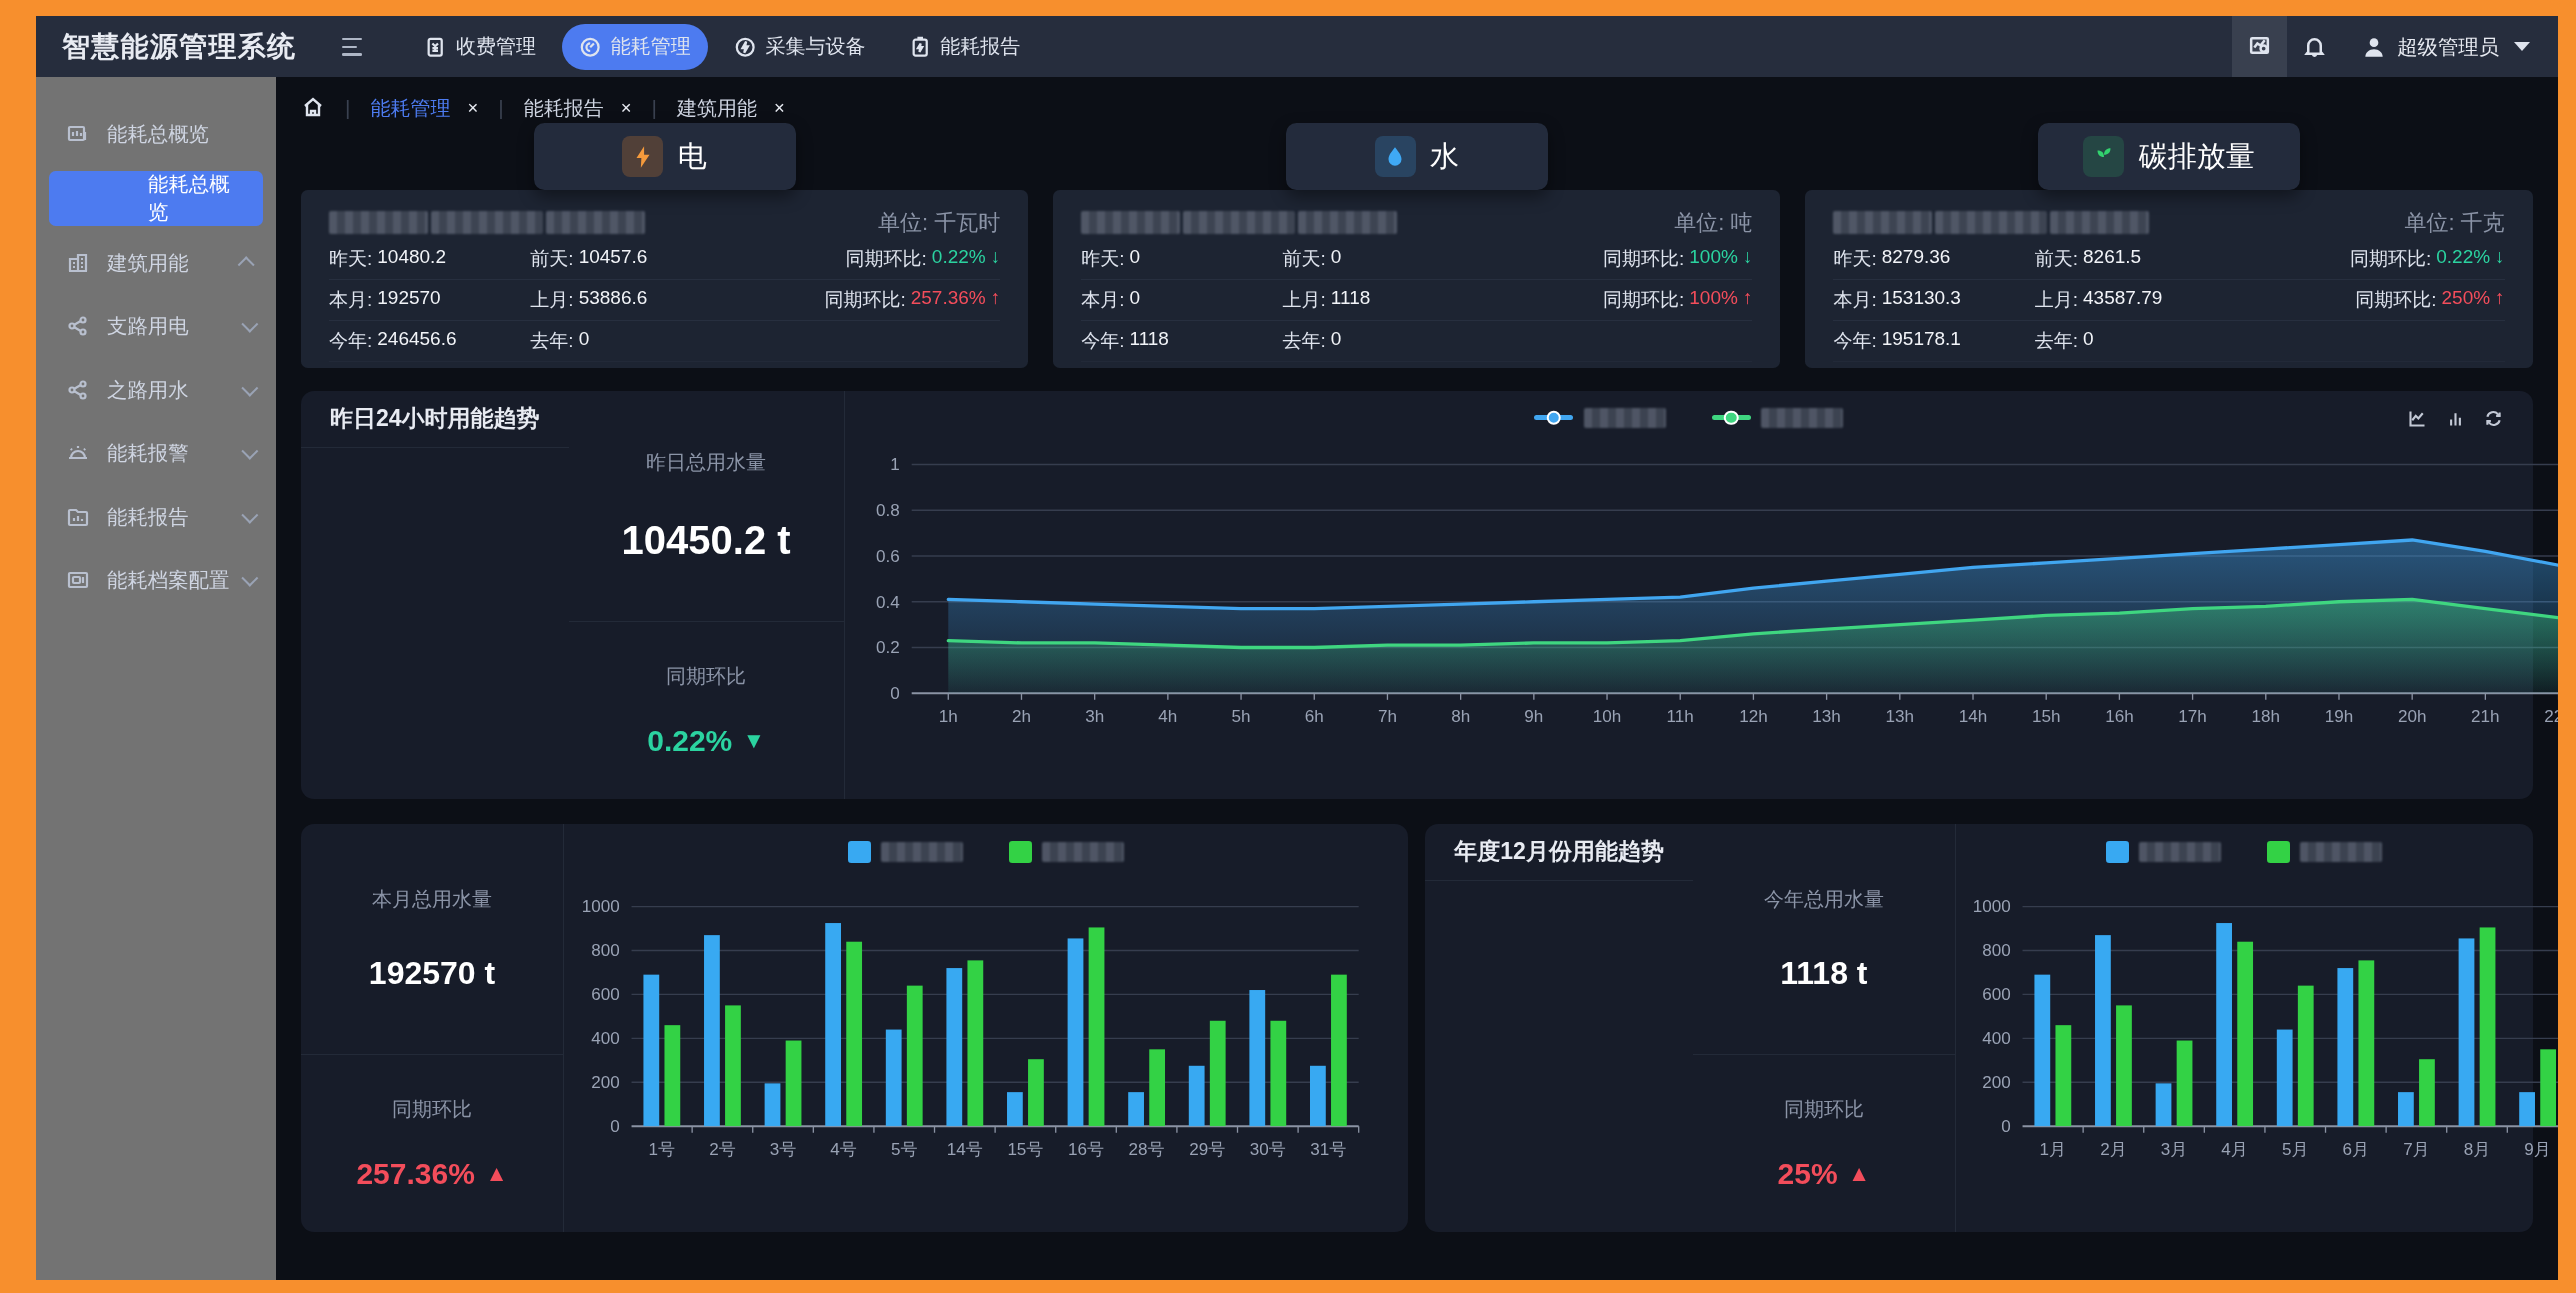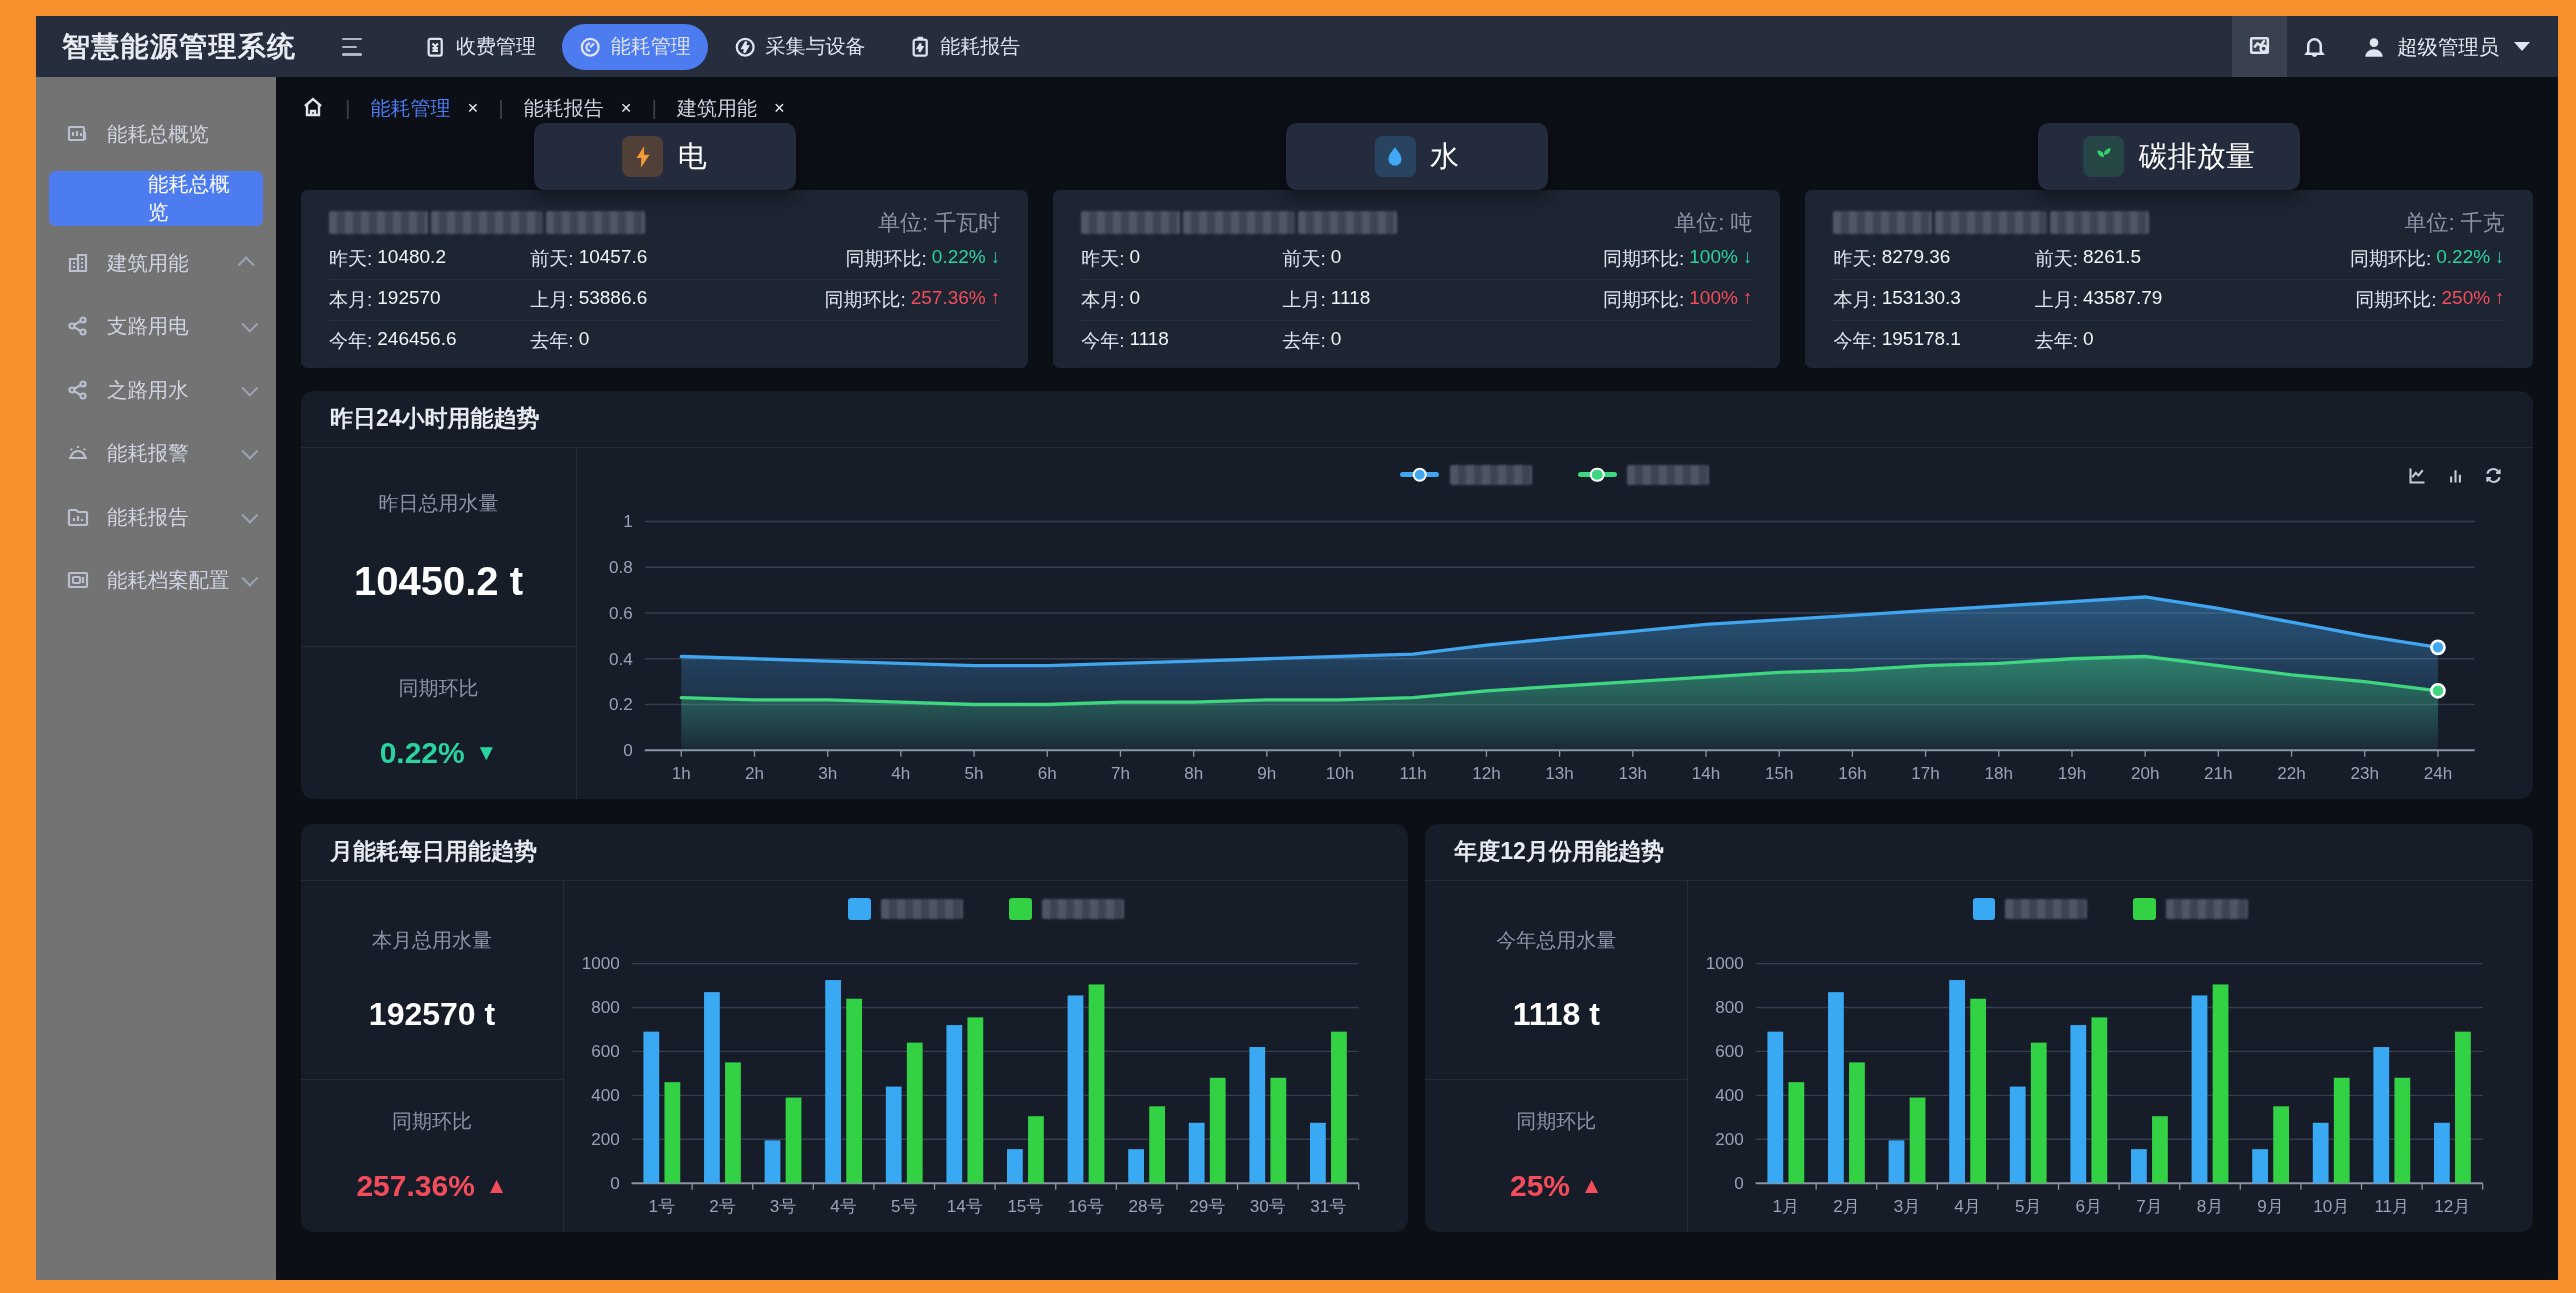--- a/index.html
+++ b/index.html
@@ -63,21 +63,21 @@
             filter:blur(1.3px); }
   .unit { font-size:22px; color:#8b94a7; }
   .stat-grid-row { display:grid; grid-template-columns:1.05fr 1.05fr 1.4fr; align-items:center; height:41px; font-size:19px; border-bottom:1.3px solid #272f3f; }
   .stat-grid-row.last { border-bottom:1.3px solid #222938; }
   .cell { display:flex; gap:5px; white-space:nowrap; }
   .cell.right { justify-content:flex-end; }
   .k { color:#dfe4ee; } .v { color:#f2f4f8; }
   .good { color:#2bd3a0; } .bad { color:#f34d5b; }
 
   
-  .section { margin-top:22.4px; background:#171c29; border-radius:13px; display:flex; flex-direction:column; }
+  .section { margin-top:22.4px; background:#171c29; border-radius:13px; display:flex; flex-direction:row; }
   .section.hourly { height:408px; }
   .section-title { height:57px; display:flex; align-items:center; padding:0 29px; font-size:23px; font-weight:bold; border-bottom:1.3px solid #232a38; }
   .section-body { flex:1; display:flex; min-height:0; }
   .left-panel { width:276px; flex:none; border-right:1.3px solid #232a38; display:flex; flex-direction:column; }
   .panel-block { display:flex; flex-direction:column; align-items:center; justify-content:center; gap:42px; }
   .panel-block.b1 { flex:1.3; border-bottom:1.3px solid #232a38; }
   .panel-block.b2 { flex:1; gap:34px; }
   .panel-label { font-size:20px; color:#8b94a7; }
   .panel-value { font-size:40px; font-weight:bold; color:#fff; }
   .panel-ratio { font-size:30px; font-weight:bold; display:flex; align-items:center; gap:10.5px; }
@@ -561,21 +561,20 @@
                   <polygon points="141.68,364 141.68,283.96 253.04,287.44 364.40000000000003,287.44 475.76000000000005,290.92 587.12,294.4 698.48,294.4 809.84,290.92 921.1999999999999,290.92 1032.56,287.44 1143.92,287.44 1255.28,283.96 1366.64,273.52 1478,266.56 1589.3600000000001,259.6 1700.7199999999998,252.64 1812.08,245.68 1923.44,242.2 2034.8,235.24 2146.16,231.76 2257.52,224.79999999999998 2368.8799999999997,221.32000000000002 2480.24,235.24 2591.6,249.16 2702.96,259.6 2814.32,273.52 2814.32,364" fill="url(#hourly-grad1)"></polygon>
                   <polyline points="141.68,283.96 253.04,287.44 364.40000000000003,287.44 475.76000000000005,290.92 587.12,294.4 698.48,294.4 809.84,290.92 921.1999999999999,290.92 1032.56,287.44 1143.92,287.44 1255.28,283.96 1366.64,273.52 1478,266.56 1589.3600000000001,259.6 1700.7199999999998,252.64 1812.08,245.68 1923.44,242.2 2034.8,235.24 2146.16,231.76 2257.52,224.79999999999998 2368.8799999999997,221.32000000000002 2480.24,235.24 2591.6,249.16 2702.96,259.6 2814.32,273.52" fill="none" stroke="#3fd680" stroke-width="5" stroke-linejoin="round" stroke-linecap="round"></polyline>
                   <circle cx="2814.32" cy="273.52" r="10" fill="#3fd680" stroke="#ffffff" stroke-width="4"></circle>
                 </svg></div>
           </div>
         </div>
       </div>
 
       <div class="bottom-row">
         <div class="section half">
-          <div class="section-title">月能耗每日用能趋势</div>
           <div class="section-body">
             <div class="left-panel">
               <div class="panel-block b1">
                 <span class="panel-label">本月总用水量</span>
                 <span class="panel-value">192570 t</span>
               </div>
               <div class="panel-block b2">
                 <span class="panel-label">同期环比</span>
                 <span class="panel-ratio bad">
                     <span>257.36%</span>

